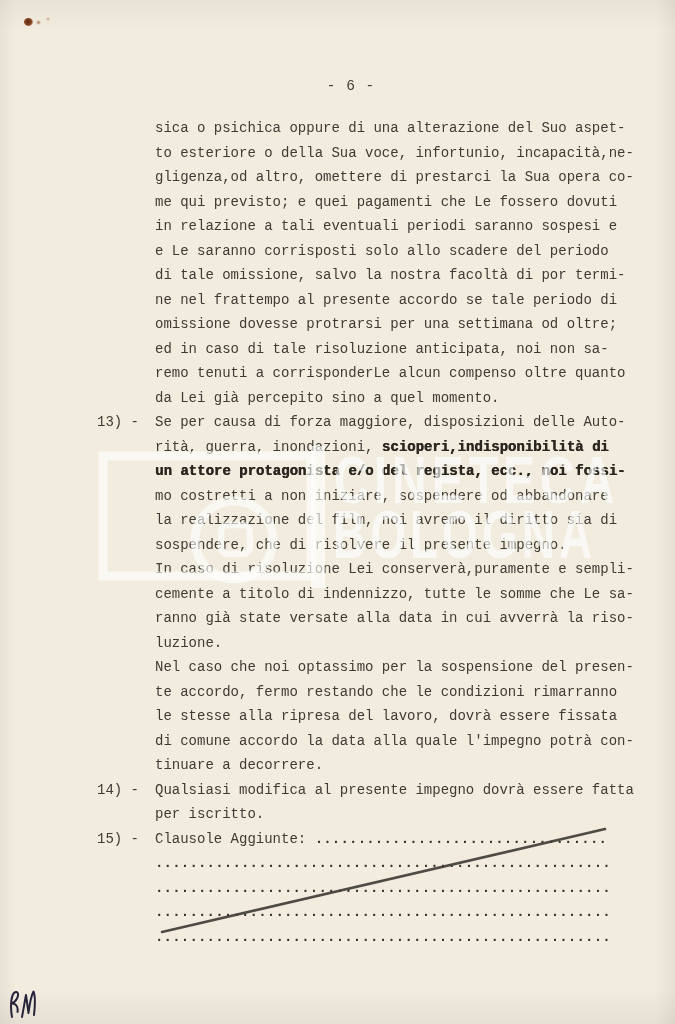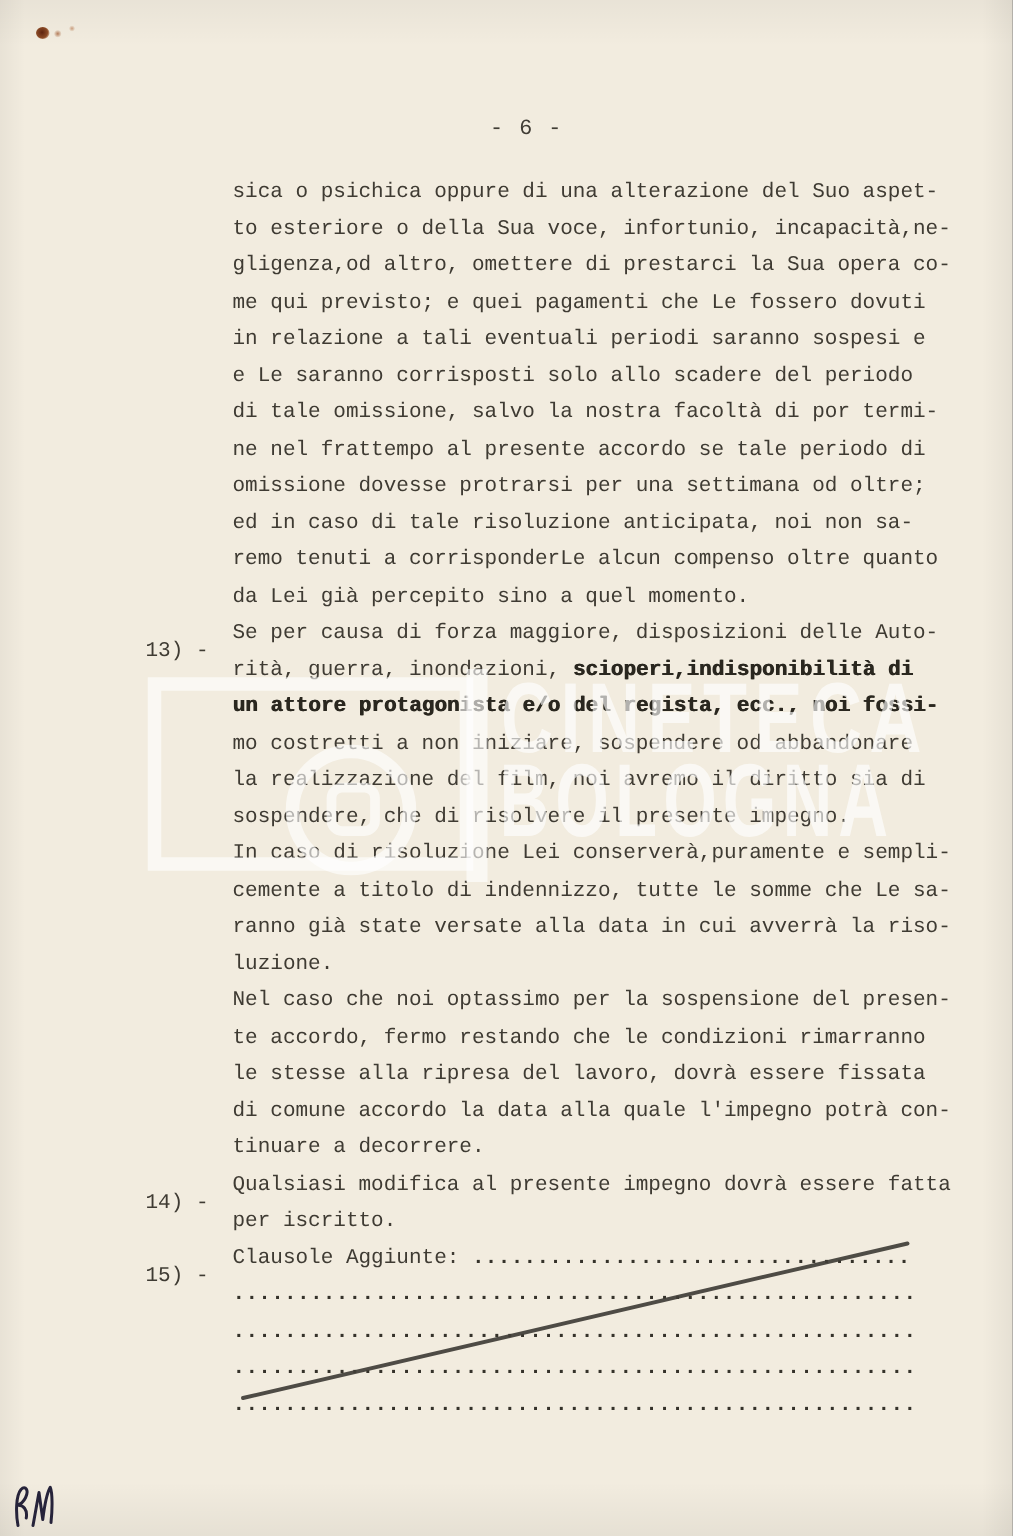--- a/index.html
+++ b/index.html
@@ -14,21 +14,21 @@
   }
   .page-number{
     position:absolute;top:78px;left:351px;transform:translateX(-50%);
     font-size:14.5px;letter-spacing:1px;white-space:pre;color:#413d35;
   }
   .doc{
     position:absolute;left:155px;top:116px;width:472px;
     font-size:14px;line-height:24.5px;white-space:pre;font-family:Liberation Mono, monospace;
   }
   .line{position:relative;height:24.5px;}
-  .marker{position:absolute;left:-58px;top:12px;white-space:pre;text-align:right;}
+  .marker{position:absolute;left:-58px;top:0;white-space:pre;text-align:right;}
   .seg{white-space:pre;}
   .seg.bold{font-weight:700;color:#2a271f;text-shadow:0.5px 0 0 currentColor;}
   .seg.dots{font-weight:700;color:#35322a;letter-spacing:0.2px;}
   
   .watermark{position:absolute;left:0;top:0;width:675px;height:796px;pointer-events:none;z-index:6;}
   .wm-shapes{position:absolute;left:0;top:0;}
   .wm-word{
     position:absolute;font-family:"Liberation Sans","DejaVu Sans",sans-serif;
     font-weight:700;color:rgba(255,255,255,0.64);transform-origin:top left;white-space:pre;
   }

